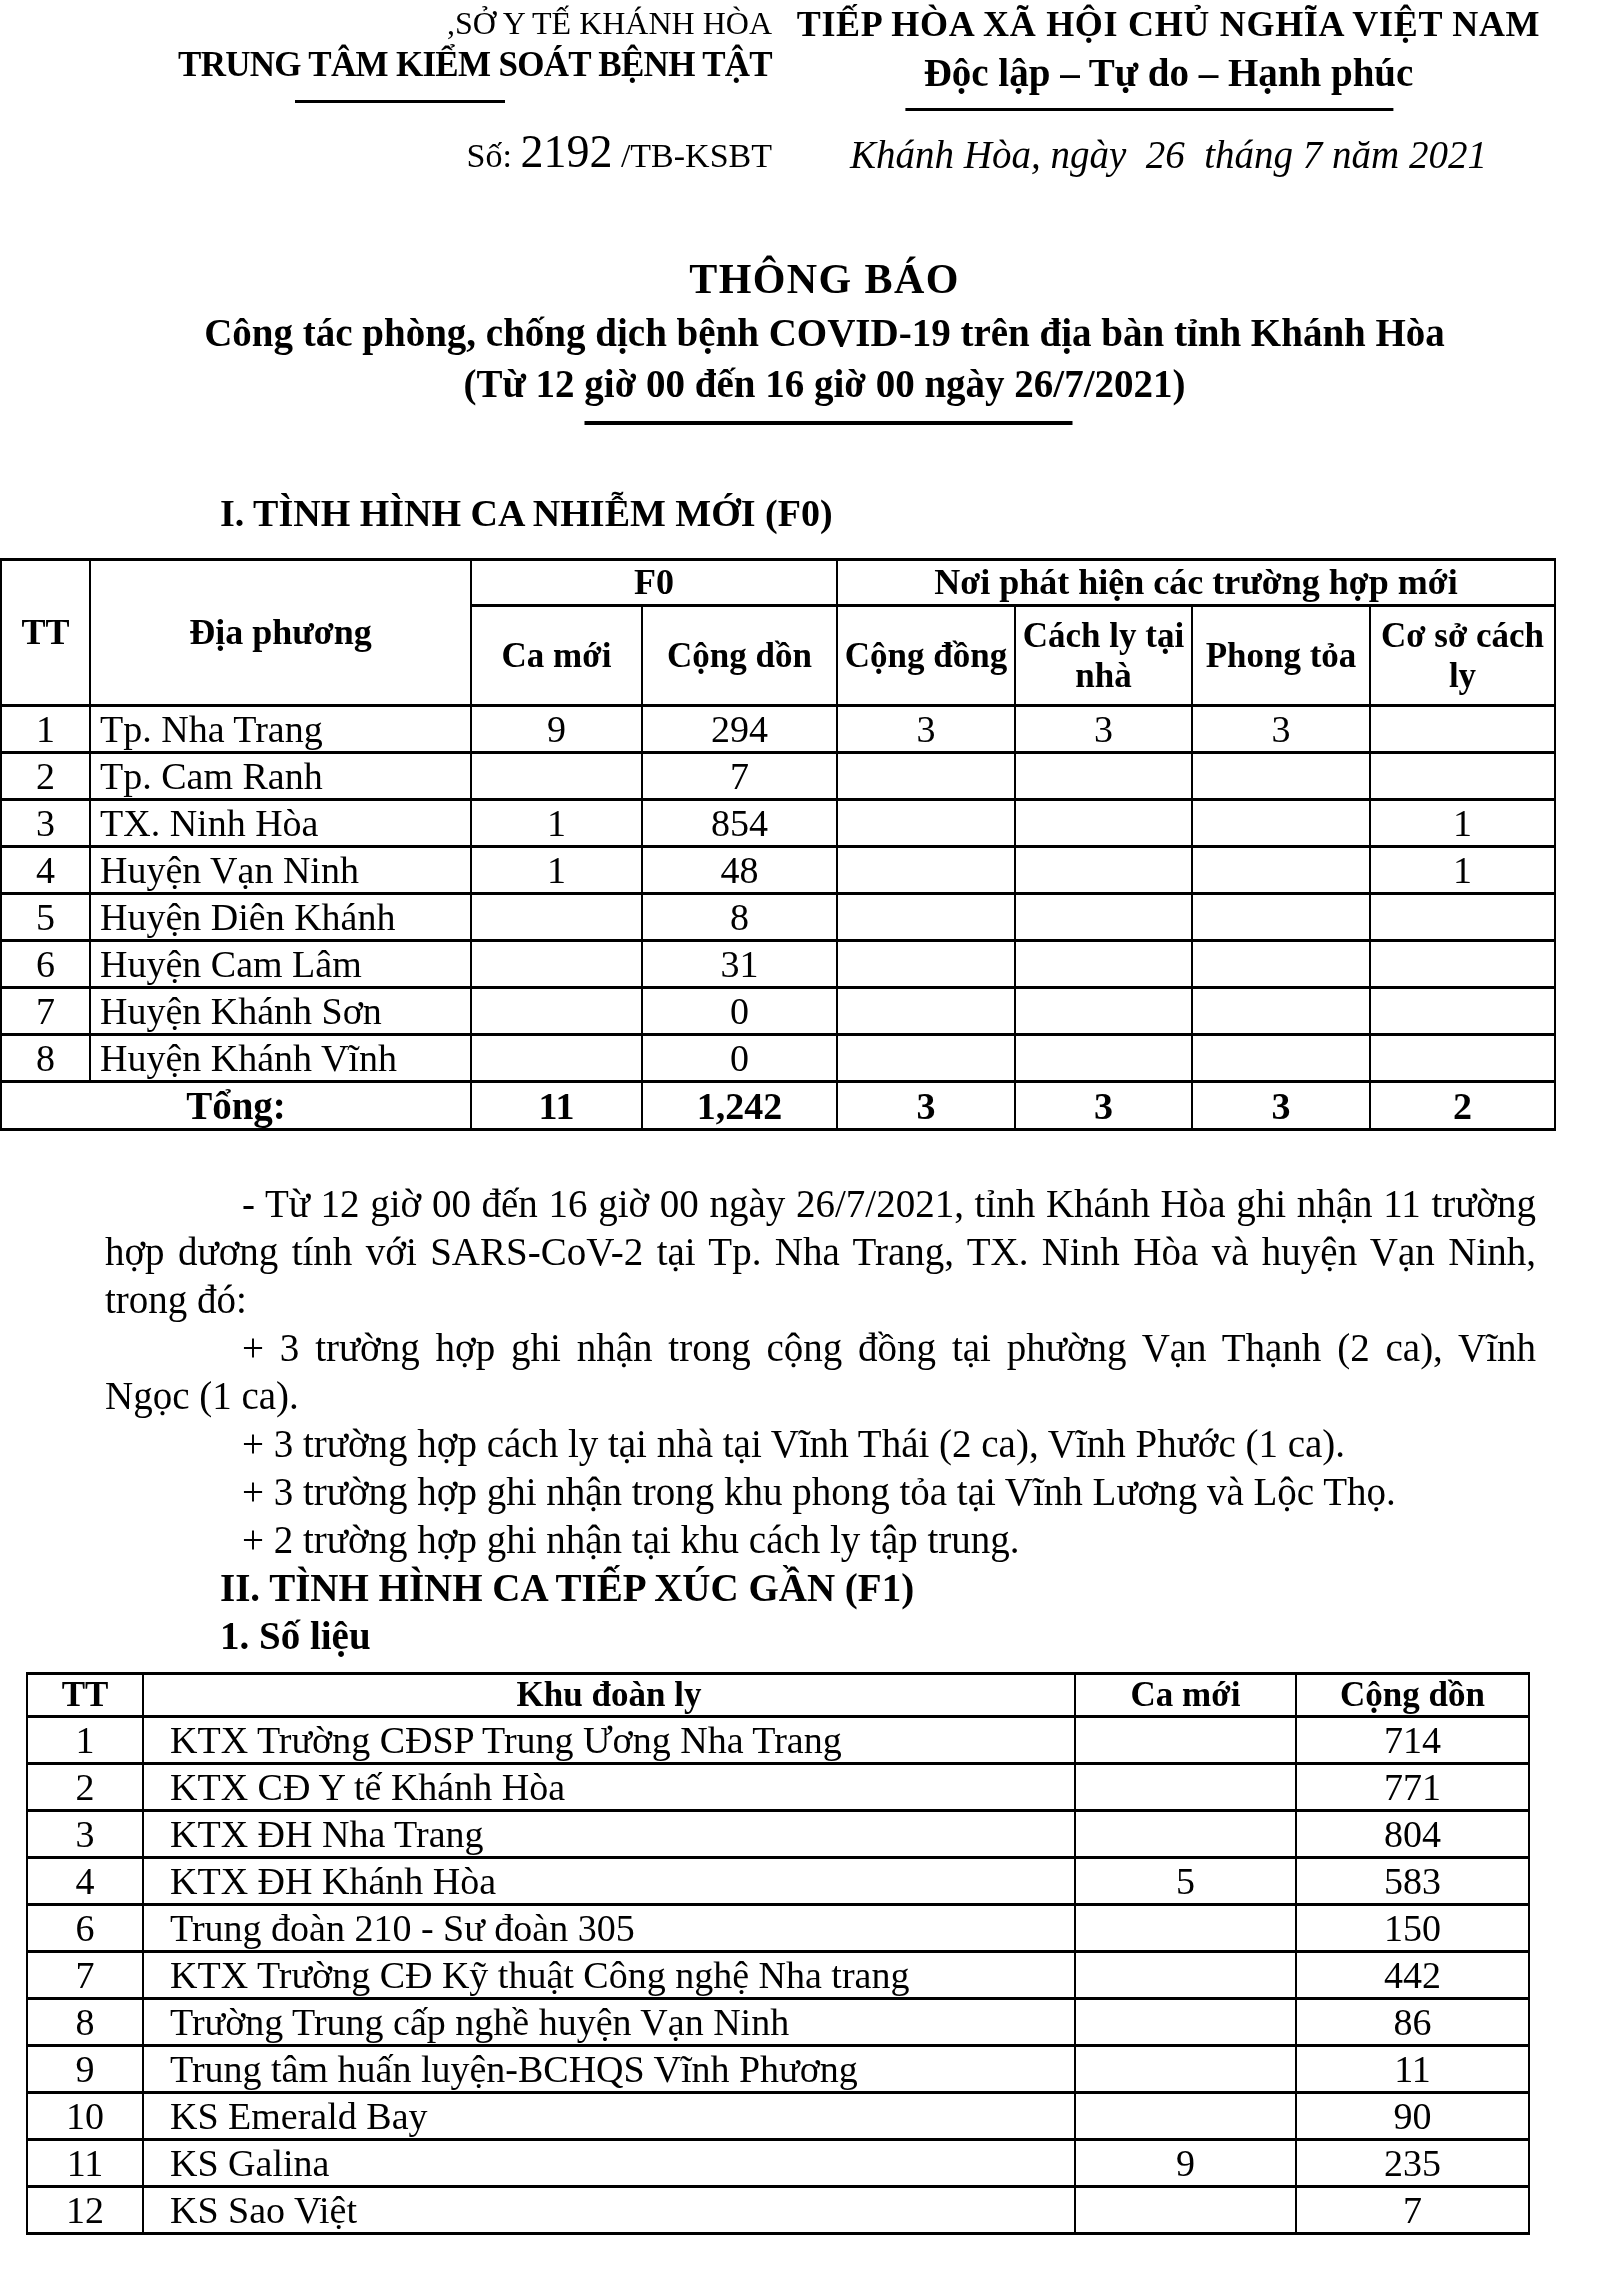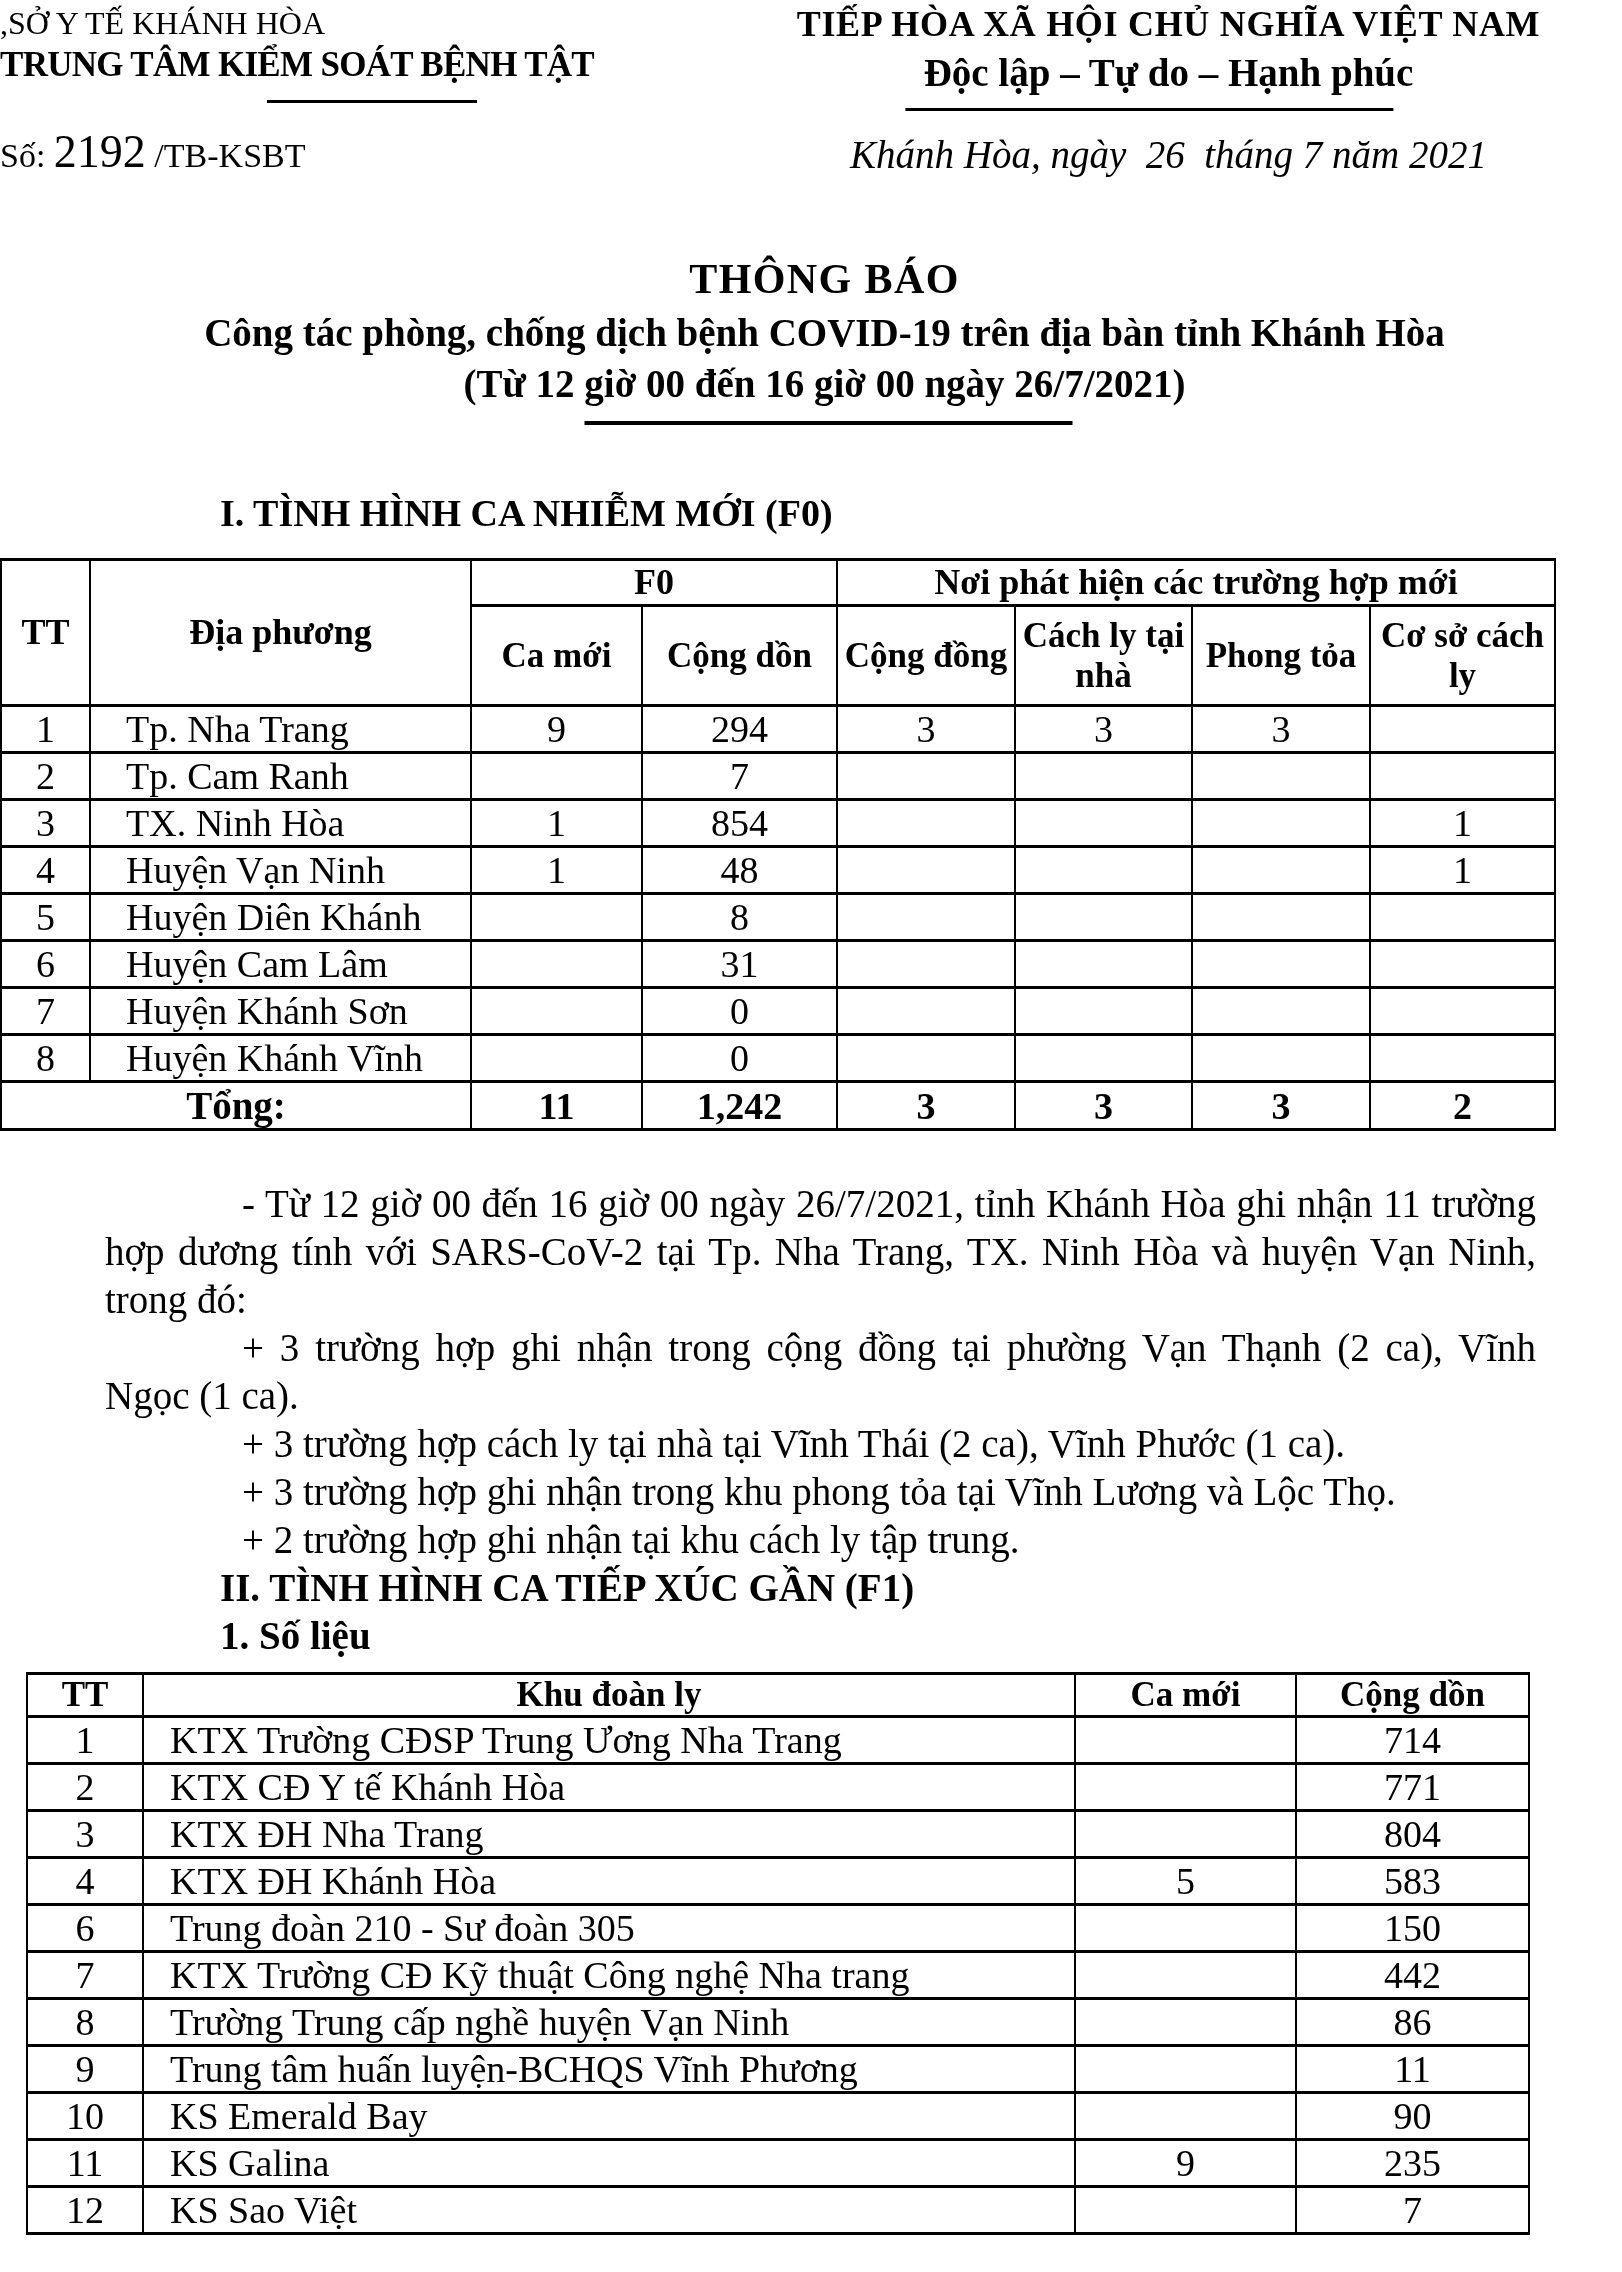--- a/index.html
+++ b/index.html
@@ -1,21 +1,21 @@
 <!DOCTYPE html>
 <html style="font-size:11.2px"><head>
 <meta charset="utf-8">
 <style>
   html,body{margin:0;padding:0;background:#ffffff;}
   .page{
     position:relative;width:1623px;height:2273px;background:#ffffff;color:#000;
     font-family:"Liberation Serif","DejaVu Serif",serif;overflow:hidden;
   }
   
-  .hdr-left{position:absolute;left:0;top:5.6px;width:744px;text-align:left;}
+  .hdr-left{position:absolute;left:0;top:5.6px;width:744px;text-align:right;padding-left:28px;}
   .hl-line1{font-size:32px;line-height:1.1;}
   .hl-line2{font-size:35px;font-weight:bold;line-height:1.1;margin-top:5.6px;letter-spacing:-0.7px;}
   .rule{height:0;border-top:3.5px solid #000;}
   .rule-left{width:210px;margin:15.4px auto 0;}
   .so-line{margin-top:26px;font-size:34px;}
   .so-big{font-size:46px;line-height:1;}
   .hdr-right{position:absolute;left:744px;top:5.6px;width:849px;text-align:center;}
   .hr-line1{font-size:36px;font-weight:bold;line-height:1.05;letter-spacing:0.7px;}
   .hr-line2{font-size:39px;font-weight:bold;line-height:1.05;margin-top:9.8px;}
   .rule-right{width:488px;margin:14px auto 0;transform:translateX(-19.6px);}
@@ -33,21 +33,21 @@
   .t1 th,.t1 td{
     border:2.8px solid #000;border-top-width:3.5px;border-bottom-width:3.5px;
     padding:0;vertical-align:middle;text-align:center;overflow:hidden;
   }
   .t1 th{font-size:36px;line-height:1.12;font-weight:bold;}
   .t1 .sub th{font-size:35px;}
   .t1 td{font-size:38px;}
   .t1 thead tr.grp{height:46px;}
   .t1 thead tr.sub{height:100px;}
   .t1 tbody tr{height:46px;}
-  .t1 td.place{text-align:left;padding-left:35px;}
+  .t1 td.place{text-align:left;padding-left:9px;}
   .t1 tr.total{height:48px;}
   .t1 tr.total td{font-weight:bold;}
   .t1 tr.total td.tlabel{font-size:39px;}
   
   .bodytext{
     position:absolute;left:105px;top:1180px;width:1431px;
     font-size:39px;line-height:48px;text-align:justify;
   }
   .bodytext p{margin:0;text-indent:137px;}
   .bodytext p.h2,.bodytext p.h2sub{font-weight:bold;text-indent:115px;text-align:left;}

